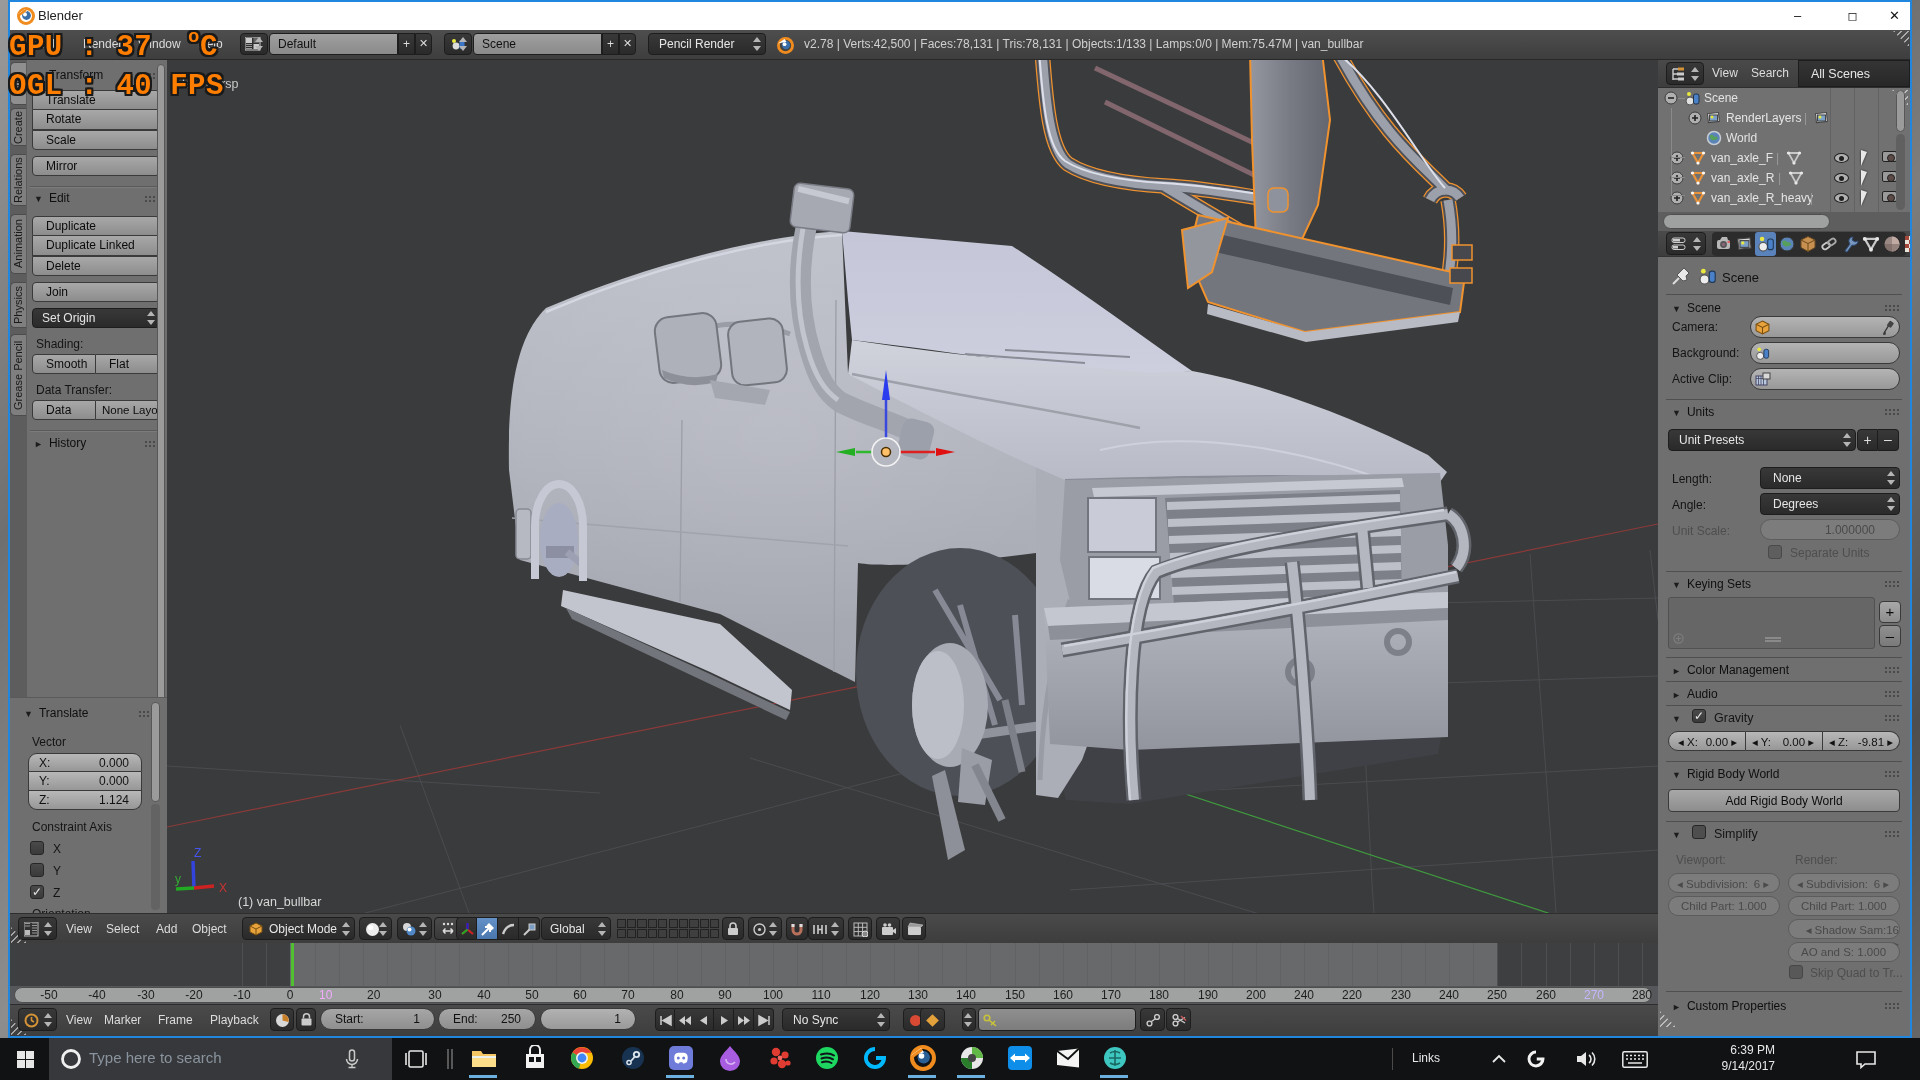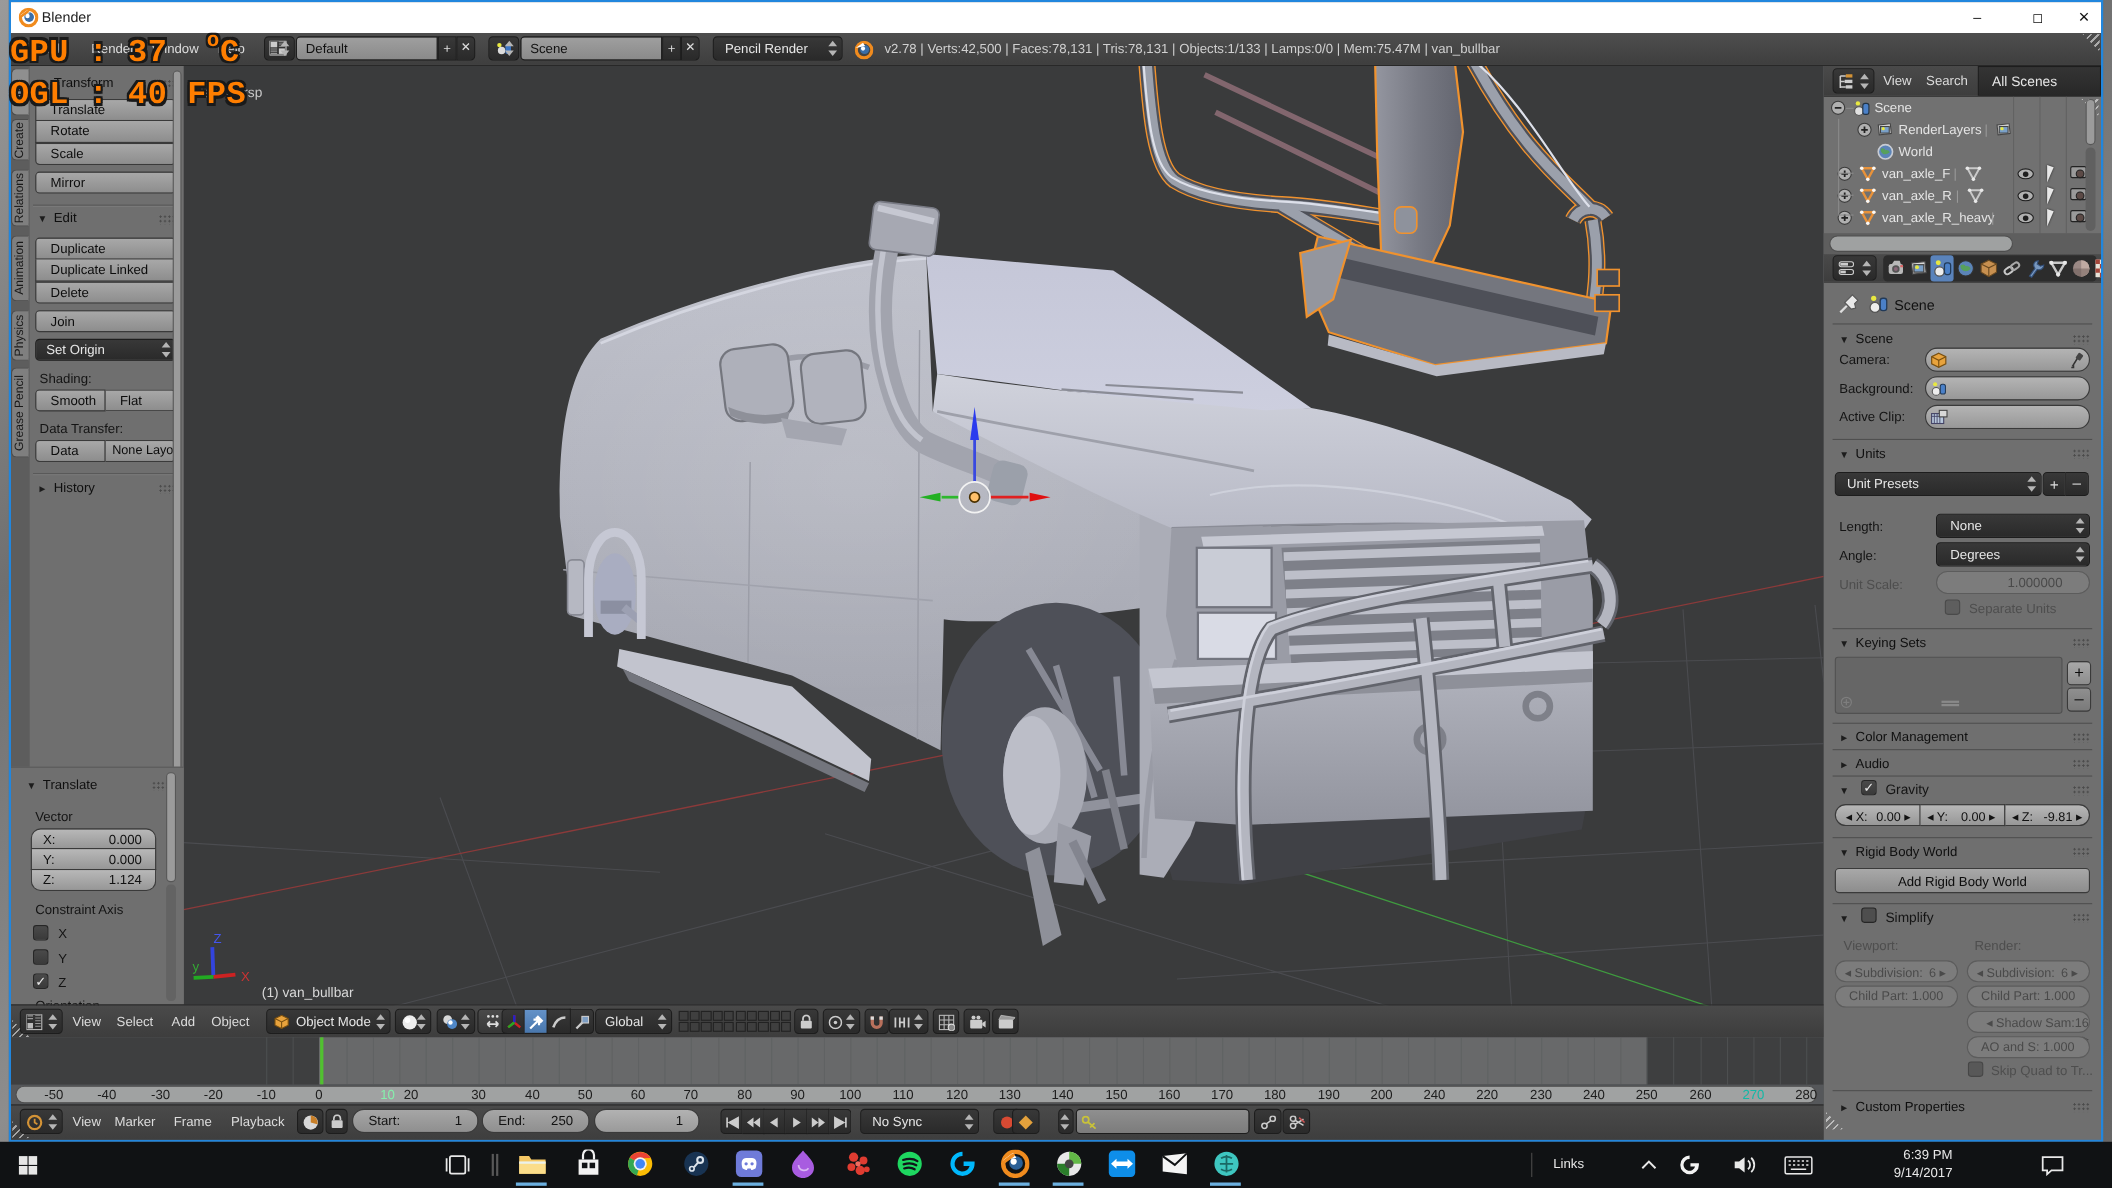--- a/index.html
+++ b/index.html
@@ -602,21 +602,21 @@
     <div class="abs" style="left:281px;top:0;width:2.5px;height:43px;background:#51c030"></div>
     <div class="abs" style="left:0;top:43px;width:1648px;height:18px;background:#55575a"></div>
     <div class="abs" style="left:4px;top:44px;width:1638px;height:16px;background:#a0a2a2;border:1px solid #4e4e4e;border-radius:8px"></div>
     <div id="tlnums" class="abs" style="top:45px;left:0;width:1648px;height:14px">
         <span style="position:absolute;left:19px;top:0;width:40px;text-align:center;font-size:12px;color:#1d1d1d">-50</span>
         <span style="position:absolute;left:67px;top:0;width:40px;text-align:center;font-size:12px;color:#1d1d1d">-40</span>
         <span style="position:absolute;left:116px;top:0;width:40px;text-align:center;font-size:12px;color:#1d1d1d">-30</span>
         <span style="position:absolute;left:164px;top:0;width:40px;text-align:center;font-size:12px;color:#1d1d1d">-20</span>
         <span style="position:absolute;left:212px;top:0;width:40px;text-align:center;font-size:12px;color:#1d1d1d">-10</span>
         <span style="position:absolute;left:260px;top:0;width:40px;text-align:center;font-size:12px;color:#1d1d1d">0</span>
-        <span style="position:absolute;left:309px;top:0;width:40px;text-align:right;font-size:12px;color:#86efac">10</span>
+        <span style="position:absolute;left:309px;top:0;width:40px;text-align:left;font-size:12px;color:#f0abfc">10</span>
         <span style="position:absolute;left:357px;top:0;width:40px;text-align:left;font-size:12px;color:#1d1d1d">20</span>
         <span style="position:absolute;left:405px;top:0;width:40px;text-align:center;font-size:12px;color:#1d1d1d">30</span>
         <span style="position:absolute;left:454px;top:0;width:40px;text-align:center;font-size:12px;color:#1d1d1d">40</span>
         <span style="position:absolute;left:502px;top:0;width:40px;text-align:center;font-size:12px;color:#1d1d1d">50</span>
         <span style="position:absolute;left:550px;top:0;width:40px;text-align:center;font-size:12px;color:#1d1d1d">60</span>
         <span style="position:absolute;left:598px;top:0;width:40px;text-align:center;font-size:12px;color:#1d1d1d">70</span>
         <span style="position:absolute;left:647px;top:0;width:40px;text-align:center;font-size:12px;color:#1d1d1d">80</span>
         <span style="position:absolute;left:695px;top:0;width:40px;text-align:center;font-size:12px;color:#1d1d1d">90</span>
         <span style="position:absolute;left:743px;top:0;width:40px;text-align:center;font-size:12px;color:#1d1d1d">100</span>
         <span style="position:absolute;left:791px;top:0;width:40px;text-align:center;font-size:12px;color:#1d1d1d">110</span>
@@ -628,21 +628,21 @@
         <span style="position:absolute;left:1081px;top:0;width:40px;text-align:center;font-size:12px;color:#1d1d1d">170</span>
         <span style="position:absolute;left:1129px;top:0;width:40px;text-align:center;font-size:12px;color:#1d1d1d">180</span>
         <span style="position:absolute;left:1178px;top:0;width:40px;text-align:center;font-size:12px;color:#1d1d1d">190</span>
         <span style="position:absolute;left:1226px;top:0;width:40px;text-align:center;font-size:12px;color:#1d1d1d">200</span>
         <span style="position:absolute;left:1274px;top:0;width:40px;text-align:center;font-size:12px;color:#1d1d1d">240</span>
         <span style="position:absolute;left:1322px;top:0;width:40px;text-align:center;font-size:12px;color:#1d1d1d">220</span>
         <span style="position:absolute;left:1371px;top:0;width:40px;text-align:center;font-size:12px;color:#1d1d1d">230</span>
         <span style="position:absolute;left:1419px;top:0;width:40px;text-align:center;font-size:12px;color:#1d1d1d">240</span>
         <span style="position:absolute;left:1467px;top:0;width:40px;text-align:center;font-size:12px;color:#1d1d1d">250</span>
         <span style="position:absolute;left:1516px;top:0;width:40px;text-align:center;font-size:12px;color:#1d1d1d">260</span>
-        <span style="position:absolute;left:1564px;top:0;width:40px;text-align:center;font-size:12px;color:#14b8a6">270</span>
+        <span style="position:absolute;left:1564px;top:0;width:40px;text-align:center;font-size:12px;color:#c4b5fd">270</span>
         <span style="position:absolute;left:1612px;top:0;width:40px;text-align:center;font-size:12px;color:#1d1d1d">280</span>
       </div>
     <div class="abs" style="left:0;top:61px;width:1648px;height:32px;background:linear-gradient(#4a4a4a,#3e3e3e);border-top:1px solid #2c2c2c"></div>
     <div class="gripc bl" style="left:1px;top:76px"></div>
       <div class="ddark" style="left:8px;top:65px;width:39px;height:23px">
       <svg width="15" height="15" style="margin:4px 0 0 5px" viewBox="0 0 15 15">
           <circle cx="7.5" cy="7.5" r="6" fill="none" stroke="#d49336" stroke-width="2"></circle>
           <path d="M7.5 4 V7.5 L10 9" stroke="#d49336" stroke-width="1.6" fill="none"></path>
         </svg>
       <div class="updn" style="top:4px"></div></div>
@@ -1056,20 +1056,30 @@
   </div>
 </div>
 <div id="overlayfps">GPU&nbsp;:&nbsp;37&nbsp;&nbsp;<span style="font-size:19px;vertical-align:13px">o</span>C<br>OGL&nbsp;:&nbsp;40&nbsp;FPS</div>
 <div id="taskbar">
   <svg class="abs" style="left:17px;top:13px" width="17" height="17" viewBox="0 0 17 17">
     <rect x="0" y="0" width="8" height="8" fill="#e6e6e6"></rect>
       <rect x="9" y="0" width="8" height="8" fill="#e6e6e6"></rect>
     <rect x="0" y="9" width="8" height="8" fill="#e6e6e6"></rect>
       <rect x="9" y="9" width="8" height="8" fill="#e6e6e6"></rect>
     </svg>
+  <div id="search">
+    <svg class="abs" style="left:11px;top:10px" width="22" height="22">
+        <circle cx="11" cy="11" r="8.5" fill="none" stroke="#f0f0f0" stroke-width="2.8"></circle>
+      </svg>
+    <span class="abs" style="left:40px;top:11px">Type here to search</span>
+    <svg class="abs" style="left:293px;top:10px" width="20" height="22" viewBox="0 0 20 22">
+        <rect x="7.5" y="2" width="5" height="11" rx="2.5" fill="none" stroke="#c9c9c9" stroke-width="1.5"></rect>
+        <path d="M4.5 11 a5.5 5.5 0 0 0 11 0 M10 16.5 V19.5 M6.5 19.5 H13.5" stroke="#c9c9c9" stroke-width="1.5" fill="none"></path>
+      </svg>
+  </div>
   <svg class="abs" style="left:404px;top:11px" width="24" height="20" viewBox="0 0 24 20">
     <rect x="5" y="2" width="14" height="16" rx="1.5" fill="none" stroke="#e8e8e8" stroke-width="1.6"></rect>
     <path d="M2 4 L2 16 M22 4 L22 16" stroke="#e8e8e8" stroke-width="1.6"></path>
     </svg>
   <div class="abs" style="left:447px;top:11px;width:1.5px;height:20px;background:#585858"></div>
   <div class="abs" style="left:451px;top:11px;width:1.5px;height:20px;background:#585858"></div>
 
   <svg class="ticon" style="left:471px" viewBox="0 0 26 26">
     <path d="M1 6 L10 6 L12 9 L25 9 L25 22 L1 22 Z" fill="#f5c865"></path>
     <path d="M1 11 L25 11 L25 22 L1 22 Z" fill="#fbdd8a"></path>

